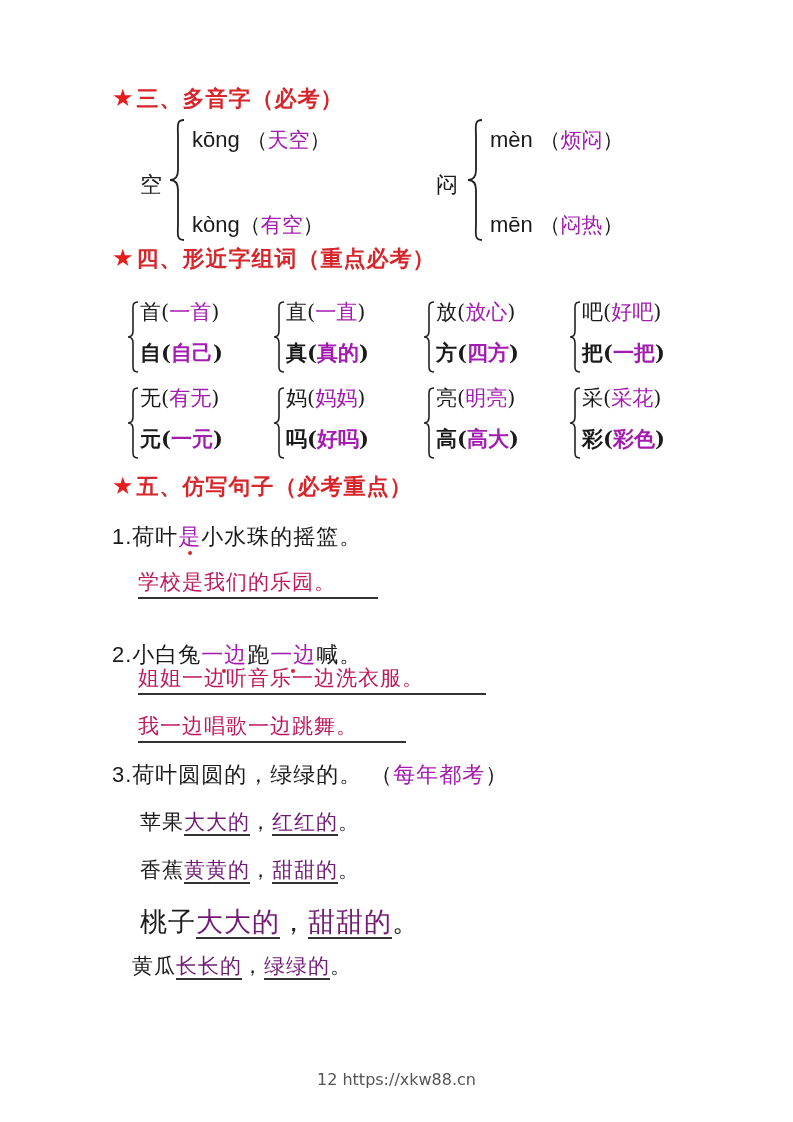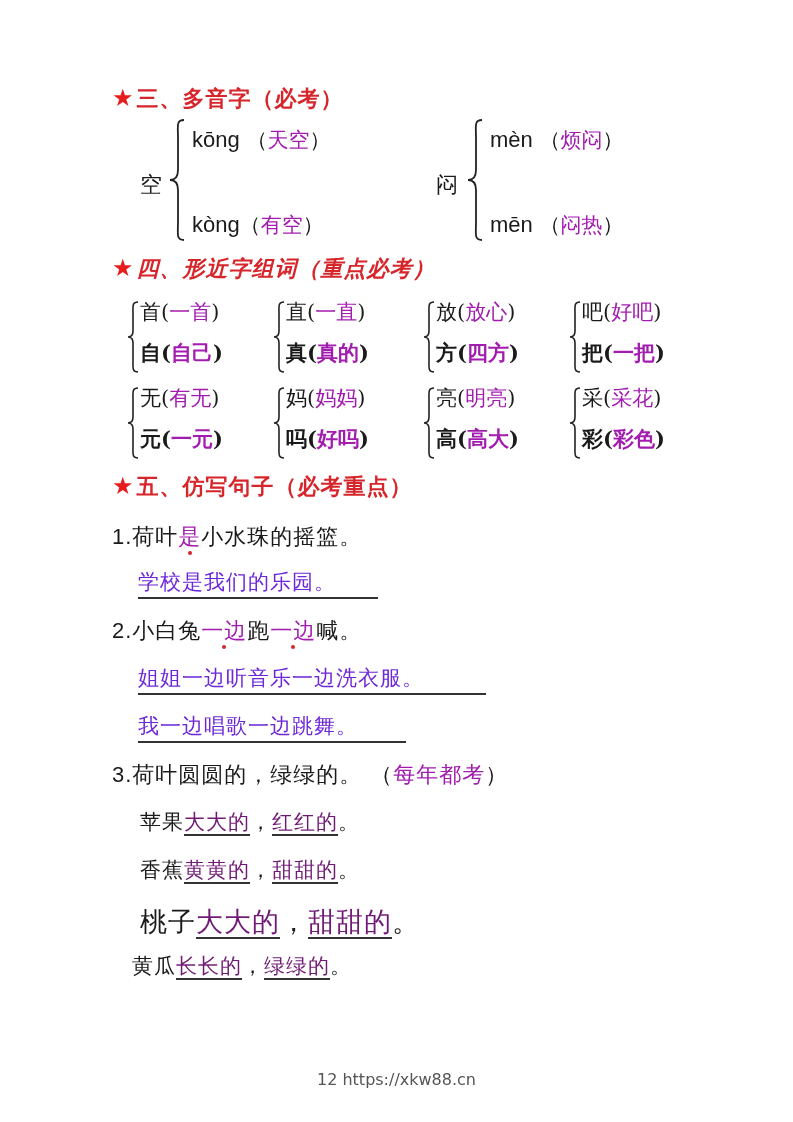--- a/index.html
+++ b/index.html
@@ -31,21 +31,21 @@
   .group { position: absolute; width: 160px; height: 80px; }
   .group .gbrace { position: absolute; left: 0; top: 2px; }
   .group .line { position: absolute; left: 14px; font-size: 21px; white-space: nowrap; }
   .group .line.l1 { top: 0; }
   .group .line.l2 { top: 41px; font-weight: bold; }
 
   
   .sent { position: absolute; font-size: 22px; white-space: nowrap; letter-spacing: 1px; }
   .num { font-family: "Liberation Sans", sans-serif; }
   .ans {
-    position: absolute; font-size: 21px; color: #6d28d9; white-space: nowrap;
+    position: absolute; font-size: 21px; color: #be185d; white-space: nowrap;
     border-bottom: 2px solid #333; padding-bottom: 1px; letter-spacing: 1px;
   }
   .dotted { position: relative; }
   .dotted::after {
     content: ""; position: absolute; left: 50%; bottom: -6px;
     width: 4px; height: 4px; margin-left: -2px; border-radius: 50%; background: #d6262b;
   }
   .fill {
     display: inline-block; color: #701a75; border-bottom: 2px solid #333;
     padding-bottom: 0px; line-height: 1.1;
@@ -88,21 +88,21 @@
   <div class="pinyin-row" style="left:490px; top:126px;">
     <span class="py">mèn</span>
     <span class="paren">（</span><span class="red">烦闷</span><span class="paren">）</span>
   </div>
   <div class="pinyin-row" style="left:490px; top:211px;">
     <span class="py">mēn</span>
     <span class="paren">（</span><span class="red">闷热</span><span class="paren">）</span>
   </div>
 </div>
 
-<div class="hdr" style="top:254px;font-style:italic;">
+<div class="hdr" style="top:244px;">
   <span class="star">★</span><span>四、形近字组词（重点必考）</span>
 </div>
 
 <div class="group" style="left:126px; top:298px;">
   <div class="gbrace"><svg width="14" height="74" viewBox="0 0 14 74">
         <path d="M12 2 C6 2 7 6 7 14 L7 31 C7 35 6 37 2 37 C6 37 7 39 7 43 L7 60 C7 68 6 72 12 72" fill="none" stroke="#222" stroke-width="1.6"></path>
       </svg></div>
   <div class="line l1"><span>首</span><span>(</span><span class="red">一首</span><span>)</span></div>
   <div class="line l2"><span>自</span><span>(</span><span class="red">自己</span><span>)</span></div>
 </div>
@@ -159,21 +159,21 @@
 
 <div class="hdr" style="top:472px;">
   <span class="star">★</span><span>五、仿写句子（必考重点）</span>
 </div>
 
 <div class="sent" style="left:112px; top:522px;">
   <span class="num">1.</span><span>荷叶</span><span class="red dotted">是</span><span>小水珠的摇篮。</span>
 </div>
 <div class="ans" style="left:138px; top:568px; width:240px;">学校是我们的乐园。</div>
 
-<div class="sent" style="left:112px; top:616px;">
+<div class="sent" style="left:112px; top:640px;">
   <span class="num">2.</span><span>小白兔</span><span class="red dotted-pair"><span class="dotted">一边</span></span><span>跑</span><span class="red"><span class="dotted">一边</span></span><span>喊。</span>
 </div>
 <div class="ans" style="left:138px; top:664px; width:348px;">姐姐一边听音乐一边洗衣服。</div>
 <div class="ans" style="left:138px; top:712px; width:268px;">我一边唱歌一边跳舞。</div>
 
 <div class="sent" style="left:112px; top:760px;">
   <span class="num">3.</span><span>荷叶圆圆的，绿绿的。</span>
   <span>（</span><span class="red">每年都考</span><span>）</span>
 </div>
 

